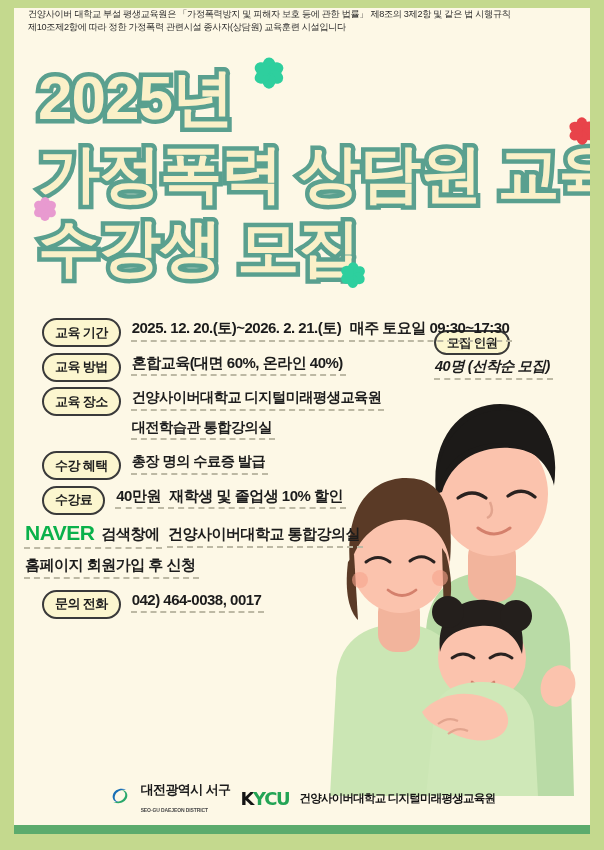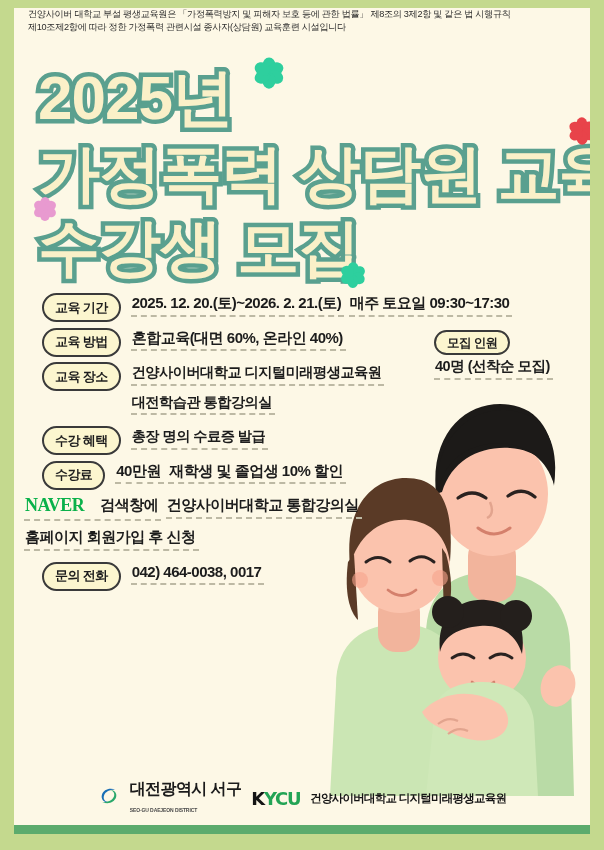--- a/index.html
+++ b/index.html
@@ -41,21 +41,21 @@
   .flower{ position:absolute; }
   .petal{ position:absolute; width:100%; height:100%; }
   .petal i{
     position:absolute; left:50%; top:50%;
     width:38%; height:46%; border-radius:50% 50% 50% 50%;
     transform-origin:50% 100%;
     display:block;
   }
 
   
-  .rows{ position:absolute; left:0; top:285px; width:502px; }
+  .rows{ position:absolute; left:0; top:310px; width:502px; }
   .row{ position:relative; display:flex; align-items:flex-start; margin-bottom:4px; }
   .pill{
     flex:0 0 auto;
     background:#fcf6cf;
     border:2px solid #3a3a3a;
     border-radius:22px;
     padding:3.5px 11px;
     font-size:13px; font-weight:800; color:#1d1d1d;
     letter-spacing:-0.6px;
     margin-left:28px;
@@ -66,37 +66,37 @@
     font-size:15px; font-weight:800; color:#1c1c1c;
     letter-spacing:-0.5px; line-height:1.1;
     border-bottom:2px dashed #bdb9a4;
     display:inline-block; padding:0 3px 3px 1px; margin-bottom:7px;
   }
   .val.small{ font-size:14.2px; }
 
   
   .quota{ position:absolute; left:420px; top:324px; width:160px; }
   .quota .pill{ margin-left:0; font-size:12.5px; }
-  .quota .val{ font-size:14.5px; margin-top:8px; }
+  .quota .val{ font-size:14.5px; margin-top:8px;font-style:italic; }
 
   .naver{
-    color:#0ab14a; font-weight:900; font-size:18px;
-    letter-spacing:-0.5px; font-family:Liberation Serif, serif;
+    color:#0ab14a; font-weight:900; font-size:21px;
+    letter-spacing:-0.5px; font-family:Liberation Sans, sans-serif;
     vertical-align:-1px;
   }
 
   
   .illo{ position:absolute; left:316px; top:378px; width:260px; height:410px; }
 
   
   .footer{
     position:absolute; left:0; bottom:18px; width:576px;
     display:flex; align-items:center; justify-content:center; gap:10px;
   }
-  .logo-txt-kr{ font-size:16px; font-weight:900; color:#1b1b1b; letter-spacing:-0.6px; line-height:1.05; }
+  .logo-txt-kr{ font-size:13px; font-weight:900; color:#1b1b1b; letter-spacing:-0.6px; line-height:1.05; }
   .logo-txt-en{ font-size:5px; font-weight:700; color:#4a4a4a; letter-spacing:-0.1px; }
   .kycu{ font-size:18px; font-weight:900; letter-spacing:-1.3px; font-family:"DejaVu Sans",sans-serif; }
   .kycu .k{ color:#141414; }
   .kycu .y{ color:#23a455; }
   .inst{ font-size:11.5px; font-weight:800; color:#141414; letter-spacing:-0.75px; }
   .footbar{
     position:absolute; left:0; bottom:0; width:576px; height:9px; background:#5cab6d;
   }
 </style>
 </head>
@@ -254,21 +254,21 @@
       <span class="pill">수강료</span>
       <div class="vals">
         <div class="val">40만원</div>
         <div class="val">재학생 및 졸업생 10% 할인</div>
       </div>
     </div>
 
     <div class="row">
       <div class="vals">
         <div class="val">
-          <span class="naver">NAVER</span><span style="margin-left:16px;">검색창에</span>
+          <span class="naver">NAVER</span><span style="margin-left:7px;">검색창에</span>
         </div>
         <div class="val">건양사이버대학교 통합강의실</div>
         <div class="val">홈페이지 회원가입 후 신청</div>
       </div>
     </div>
 
     <div class="row">
       <span class="pill">문의 전화</span>
       <div class="vals">
         <div class="val">042) 464-0038, 0017</div>

